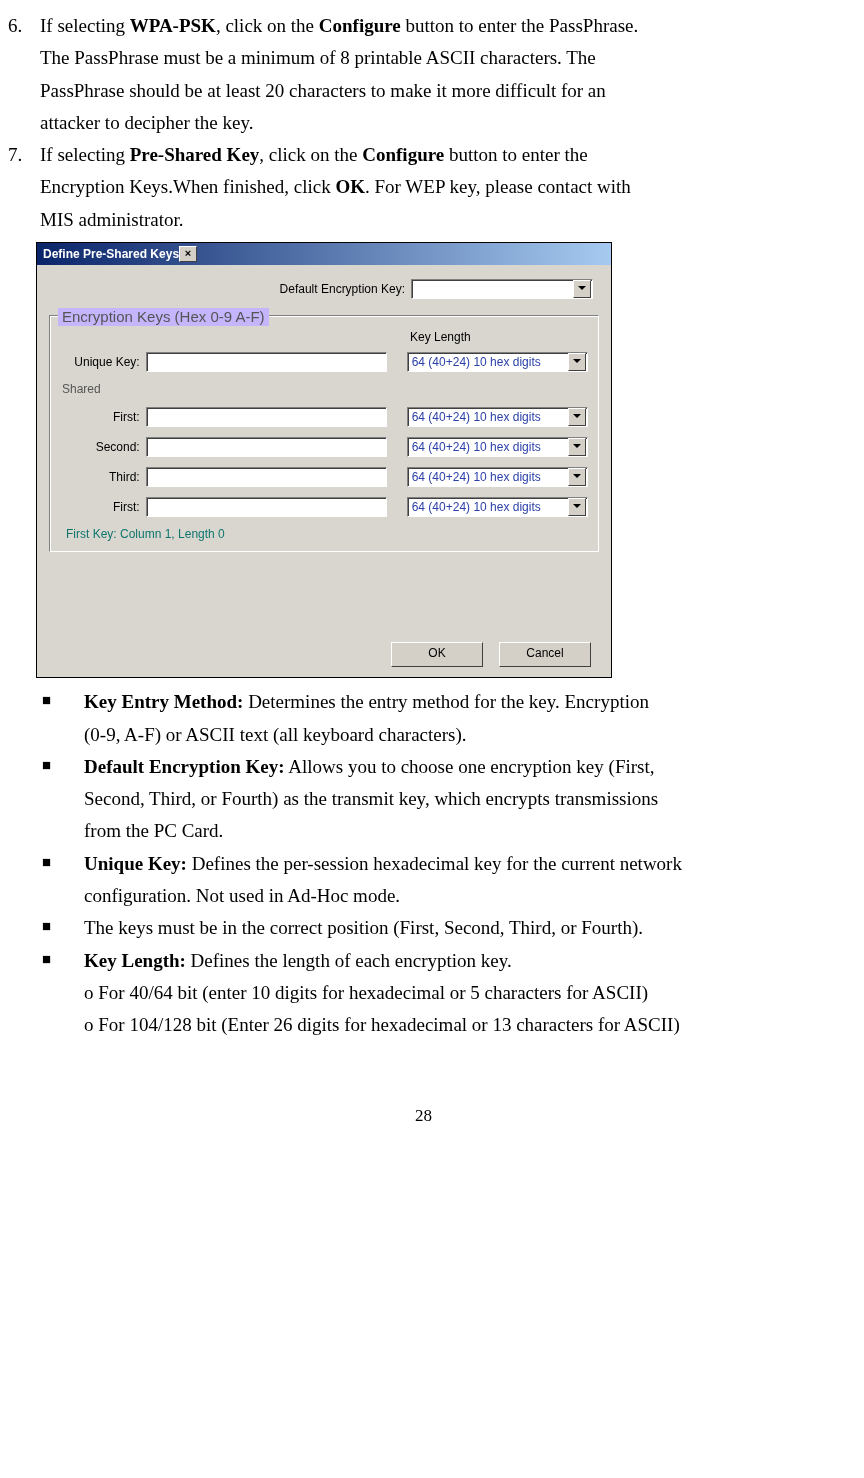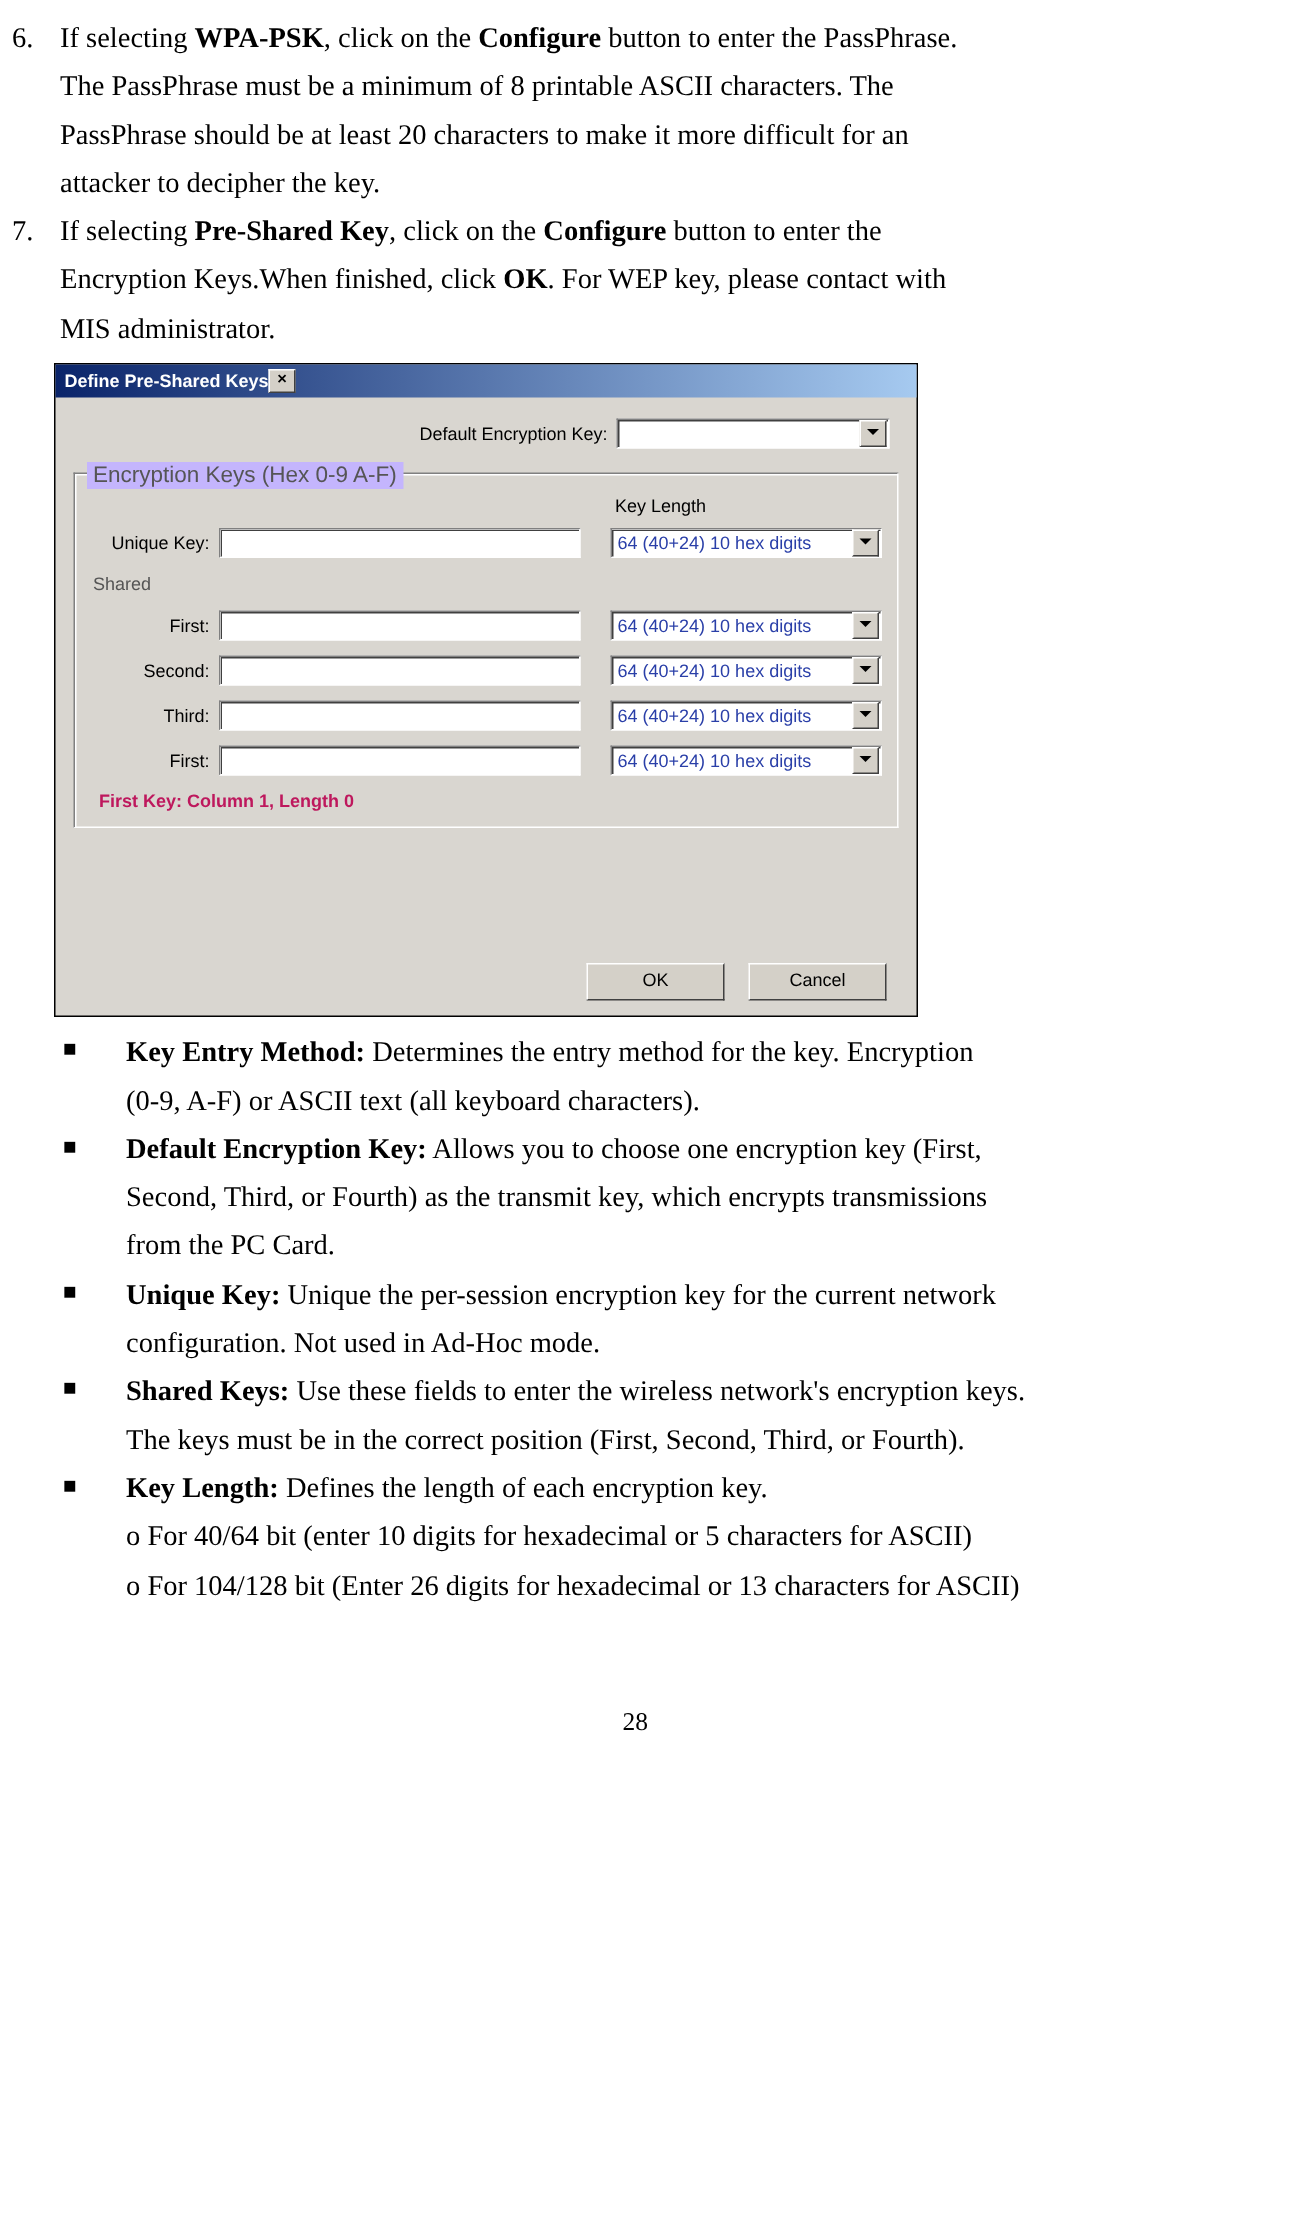--- a/index.html
+++ b/index.html
@@ -118,21 +118,21 @@
   }
   .group-legend {
     position: absolute;
     top: -8px; left: 8px;
     background: #c4b5fd;
     padding: 0 4px;
     font-size: 15px;
     color: #555;
   }
   .shared-label { color:#555; margin: 2px 0 10px 2px; font-size:12px; }
-  .status { color:#be185d; margin: 6px 0 0 6px; font-size:12px;font-weight:bold; }
+  .status { color:#0f766e; margin: 6px 0 0 6px; font-size:12px; }
   .btnrow {
     display:flex;
     justify-content:flex-end;
     gap: 16px;
     margin-top: 90px;
     padding-right: 8px;
   }
   .btn {
     width: 90px; height: 23px;
     background:#d4d0c8;
@@ -287,29 +287,28 @@
     <div class="bbody">
       <p><b>Default Encryption Key:</b><span> Allows you to choose one encryption key (First,</span></p>
       <p>Second, Third, or Fourth) as the transmit key, which encrypts transmissions</p>
       <p>from the PC Card.</p>
     </div>
   </div>
 
   <div class="bullet-item">
     <div class="sq"></div>
     <div class="bbody">
-      <p><b>Unique Key:</b><span> Unique the per-session encryption key for the current network</span></p>
+      <p><b>Unique Key:</b><span> Defines the per-session hexadecimal key for the current network</span></p>
       <p>configuration. Not used in Ad-Hoc mode.</p>
     </div>
   </div>
 
   <div class="bullet-item">
     <div class="sq"></div>
     <div class="bbody">
-      <p><b>Shared Keys:</b><span> Use these fields to enter the wireless network's encryption keys.</span></p>
       <p>The keys must be in the correct position (First, Second, Third, or Fourth).</p>
     </div>
   </div>
 
   <div class="bullet-item">
     <div class="sq"></div>
     <div class="bbody">
       <p><b>Key Length:</b><span> Defines the length of each encryption key.</span></p>
       <p class="subo">o For 40/64 bit (enter 10 digits for hexadecimal or 5 characters for ASCII)</p>
       <p class="subo">o For 104/128 bit (Enter 26 digits for hexadecimal or 13 characters for ASCII)</p>

